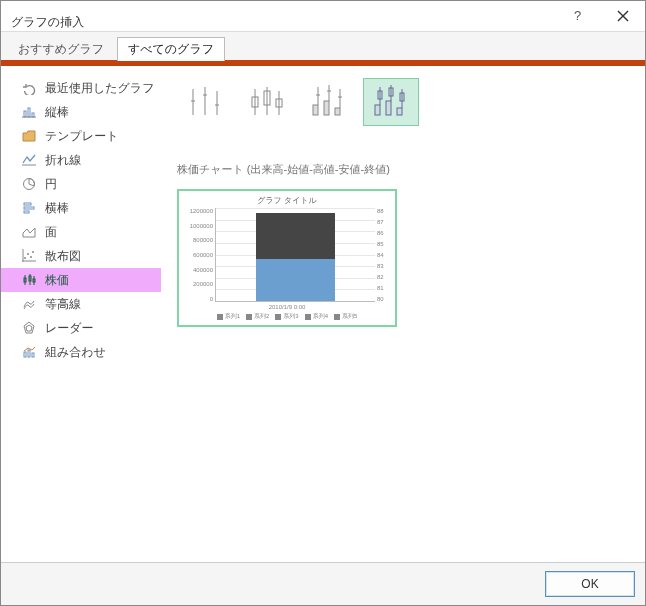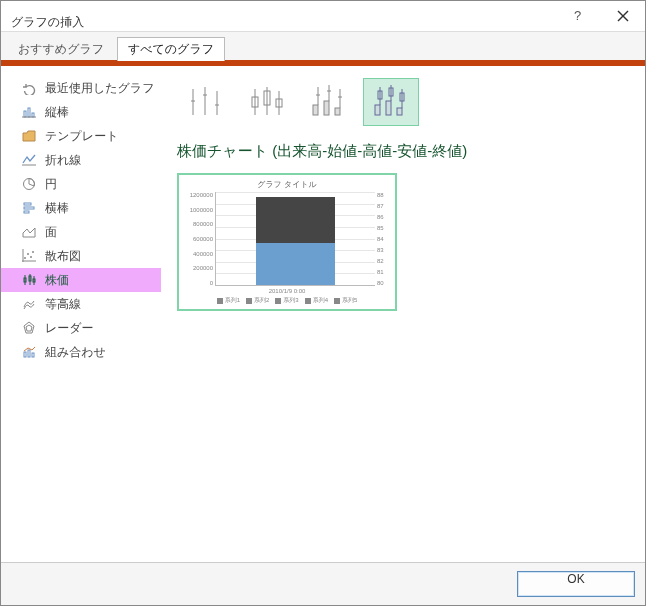--- a/index.html
+++ b/index.html
@@ -15,38 +15,38 @@
   .sidebar{width:160px;padding:10px 0;box-sizing:border-box}
   .sidebar-item{height:24px;display:flex;align-items:center;padding:0 6px 0 20px;gap:8px;font-size:12px;color:#444}
   .sidebar-item .sicon{width:16px;height:16px;display:flex;align-items:center;justify-content:center}
   .sidebar-item.selected{background:#f0abfc;color:#1a5c3a}
   .sidebar-item.selected .sicon svg *{stroke:#1a5c3a!important}
   .main{flex:1;padding:12px 16px 12px 16px;box-sizing:border-box;display:flex;flex-direction:column}
   .subtype-row{display:flex;gap:6px;margin-bottom:16px}
   .subtype{width:54px;height:46px;border:1px solid transparent;display:flex;align-items:center;justify-content:center;background:#fff}
   .subtype.selected{background:#cfeee0;border:1px solid #7bd0a6}
   .subtype svg{display:block}
-  .chart-name{font-size:15px;color:#14532d;margin:0 0 12px 0}
+  .chart-name{font-size:11px;color:#737373;margin:20px 0 12px 0}
   .preview-wrap{width:220px}
   .preview{width:220px;height:138px;border:2px solid #7fd4a8;box-sizing:border-box;background:#fff;padding:4px;display:flex;flex-direction:column}
   .preview-title{font-size:8px;text-align:center;color:#666;margin-bottom:2px}
   .preview-chart{flex:1;display:flex}
   .yaxis{width:30px;display:flex;flex-direction:column;justify-content:space-between;font-size:6px;color:#888;text-align:right;padding-right:2px;line-height:1}
   .plot{flex:1;position:relative;border-left:1px solid #bbb;border-bottom:1px solid #bbb}
   .gridlines{position:absolute;inset:0}
   .gridlines .gl{position:absolute;left:0;right:0;border-top:1px solid #e6e6e6}
   .bar1{position:absolute;left:25%;right:25%;bottom:45%;top:5%;background:#454545}
   .bar2{position:absolute;left:25%;right:25%;bottom:0;top:55%;background:#6b9fd0}
   .yaxis-r{width:14px;display:flex;flex-direction:column;justify-content:space-between;font-size:6px;color:#888;text-align:left;padding-left:2px;line-height:1}
   .preview-sub{font-size:6px;text-align:center;color:#888;margin-top:2px}
   .preview-legend{display:flex;justify-content:center;gap:6px;font-size:6px;color:#888;margin-top:2px}
   .preview-legend span{display:flex;align-items:center;gap:2px}
   .lg-sw{width:6px;height:6px;background:#888;display:inline-block}
   .footer{height:42px;border-top:1px solid #ccc;display:flex;align-items:center;justify-content:flex-end;padding:0 10px;gap:8px;background:#f5f5f5}
-  .btn{min-width:68px;height:24px;border:1px solid #a8a8a8;background:#fdfdfd;font-size:12px;display:flex;justify-content:center;padding:0 24px}
+  .btn{min-width:68px;height:24px;border:1px solid #a8a8a8;background:#fdfdfd;font-size:12px;display:flex;align-items:center;justify-content:center;padding:0 10px}
   .btn.primary{border:1px solid #5c8dbb;box-shadow:inset 0 0 0 1px #cfe4f6}
 </style>
 </head>
 <body>
 
 <div class="window">
 
   <div class="titlebar">
     <span class="title">グラフの挿入</span>
     <div class="tbtn">

